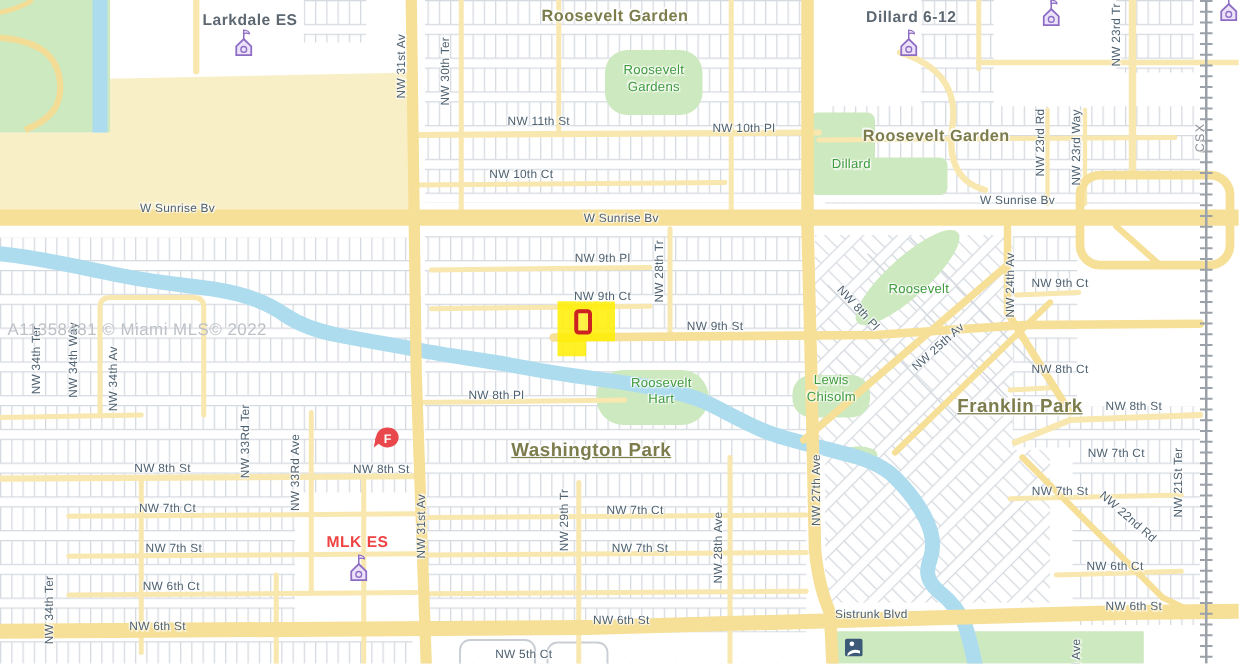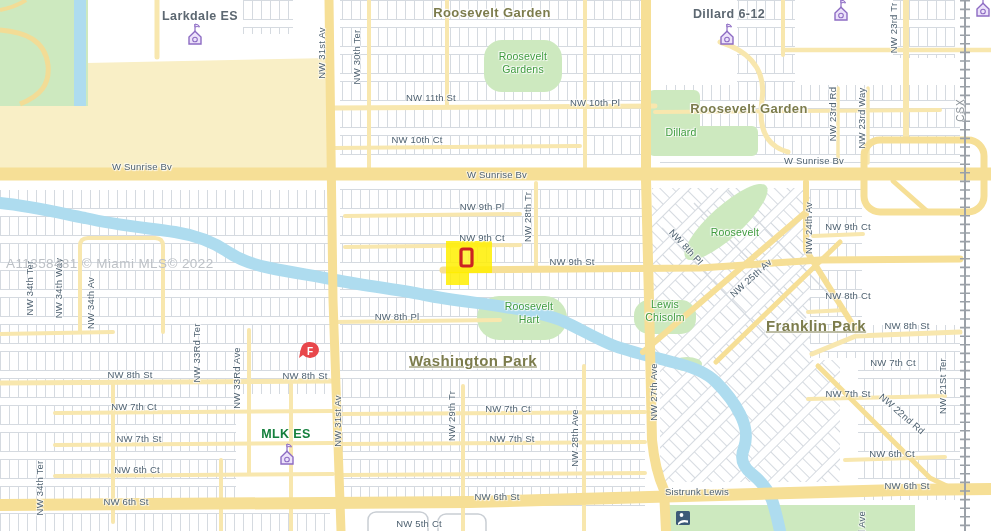--- a/index.html
+++ b/index.html
@@ -17,21 +17,21 @@
   .v{transform:translate(-50%,-50%) rotate(-90deg);}
   .dneg{transform:translate(-50%,-50%) rotate(-42deg);}
   .dpos{transform:translate(-50%,-50%) rotate(47deg);}
   .dpos2{transform:translate(-50%,-50%) rotate(41deg);}
   .pk{color:#3e9b3e;font-size:10.5px;}
   .wrap{white-space:normal;text-align:center;line-height:1.2;}
   .w66{width:68px;} .w60{width:60px;} .w54{width:52px;}
   .ar{color:#7c7c4c;font-weight:700;font-size:13px;letter-spacing:.4px;}
   .lg{font-size:15px;text-decoration:underline;}
   .sc{color:#5d6872;font-weight:700;font-size:12.5px;letter-spacing:.4px;}
-  .mlk{color:#15803d;}
+  .mlk{color:#ef4444;}
   .csx{color:#8a9197;font-size:10px;letter-spacing:1px;}
   .wm{
     position:absolute;left:6px;top:256px;font-size:13.5px;color:#bdc1c6;
     letter-spacing:.4px;white-space:nowrap;pointer-events:none;
   }
 </style>
 </head>
 <body>
 
 <div class="map-root">
@@ -205,21 +205,21 @@
 <div class="lbl" style="left:893px;top:363px">NW 7th Ct</div>
 <div class="lbl" style="left:139px;top:439px">NW 7th St</div>
 <div class="lbl" style="left:512px;top:439px">NW 7th St</div>
 <div class="lbl" style="left:848px;top:394px">NW 7th St</div>
 <div class="lbl" style="left:137px;top:470px">NW 6th Ct</div>
 <div class="lbl" style="left:892px;top:454px">NW 6th Ct</div>
 <div class="lbl" style="left:126px;top:502px">NW 6th St</div>
 <div class="lbl" style="left:497px;top:497px">NW 6th St</div>
 <div class="lbl" style="left:907px;top:486px">NW 6th St</div>
 <div class="lbl" style="left:419px;top:524px">NW 5th Ct</div>
-<div class="lbl" style="left:697px;top:492px">Sistrunk Lewis</div>
+<div class="lbl" style="left:697px;top:492px">Sistrunk Blvd</div>
 
 <div class="lbl v" style="left:322px;top:53px">NW 31st Av</div>
 <div class="lbl v" style="left:357px;top:57px">NW 30th Ter</div>
 <div class="lbl v" style="left:894px;top:28px">NW 23rd Tr</div>
 <div class="lbl v" style="left:833px;top:114px">NW 23rd Rd</div>
 <div class="lbl v" style="left:862px;top:118px">NW 23rd Way</div>
 <div class="lbl v" style="left:30px;top:288px">NW 34th Ter</div>
 <div class="lbl v" style="left:59px;top:288px">NW 34th Way</div>
 <div class="lbl v" style="left:91px;top:303px">NW 34th Av</div>
 <div class="lbl v" style="left:197px;top:353px">NW 33Rd Ter</div>

